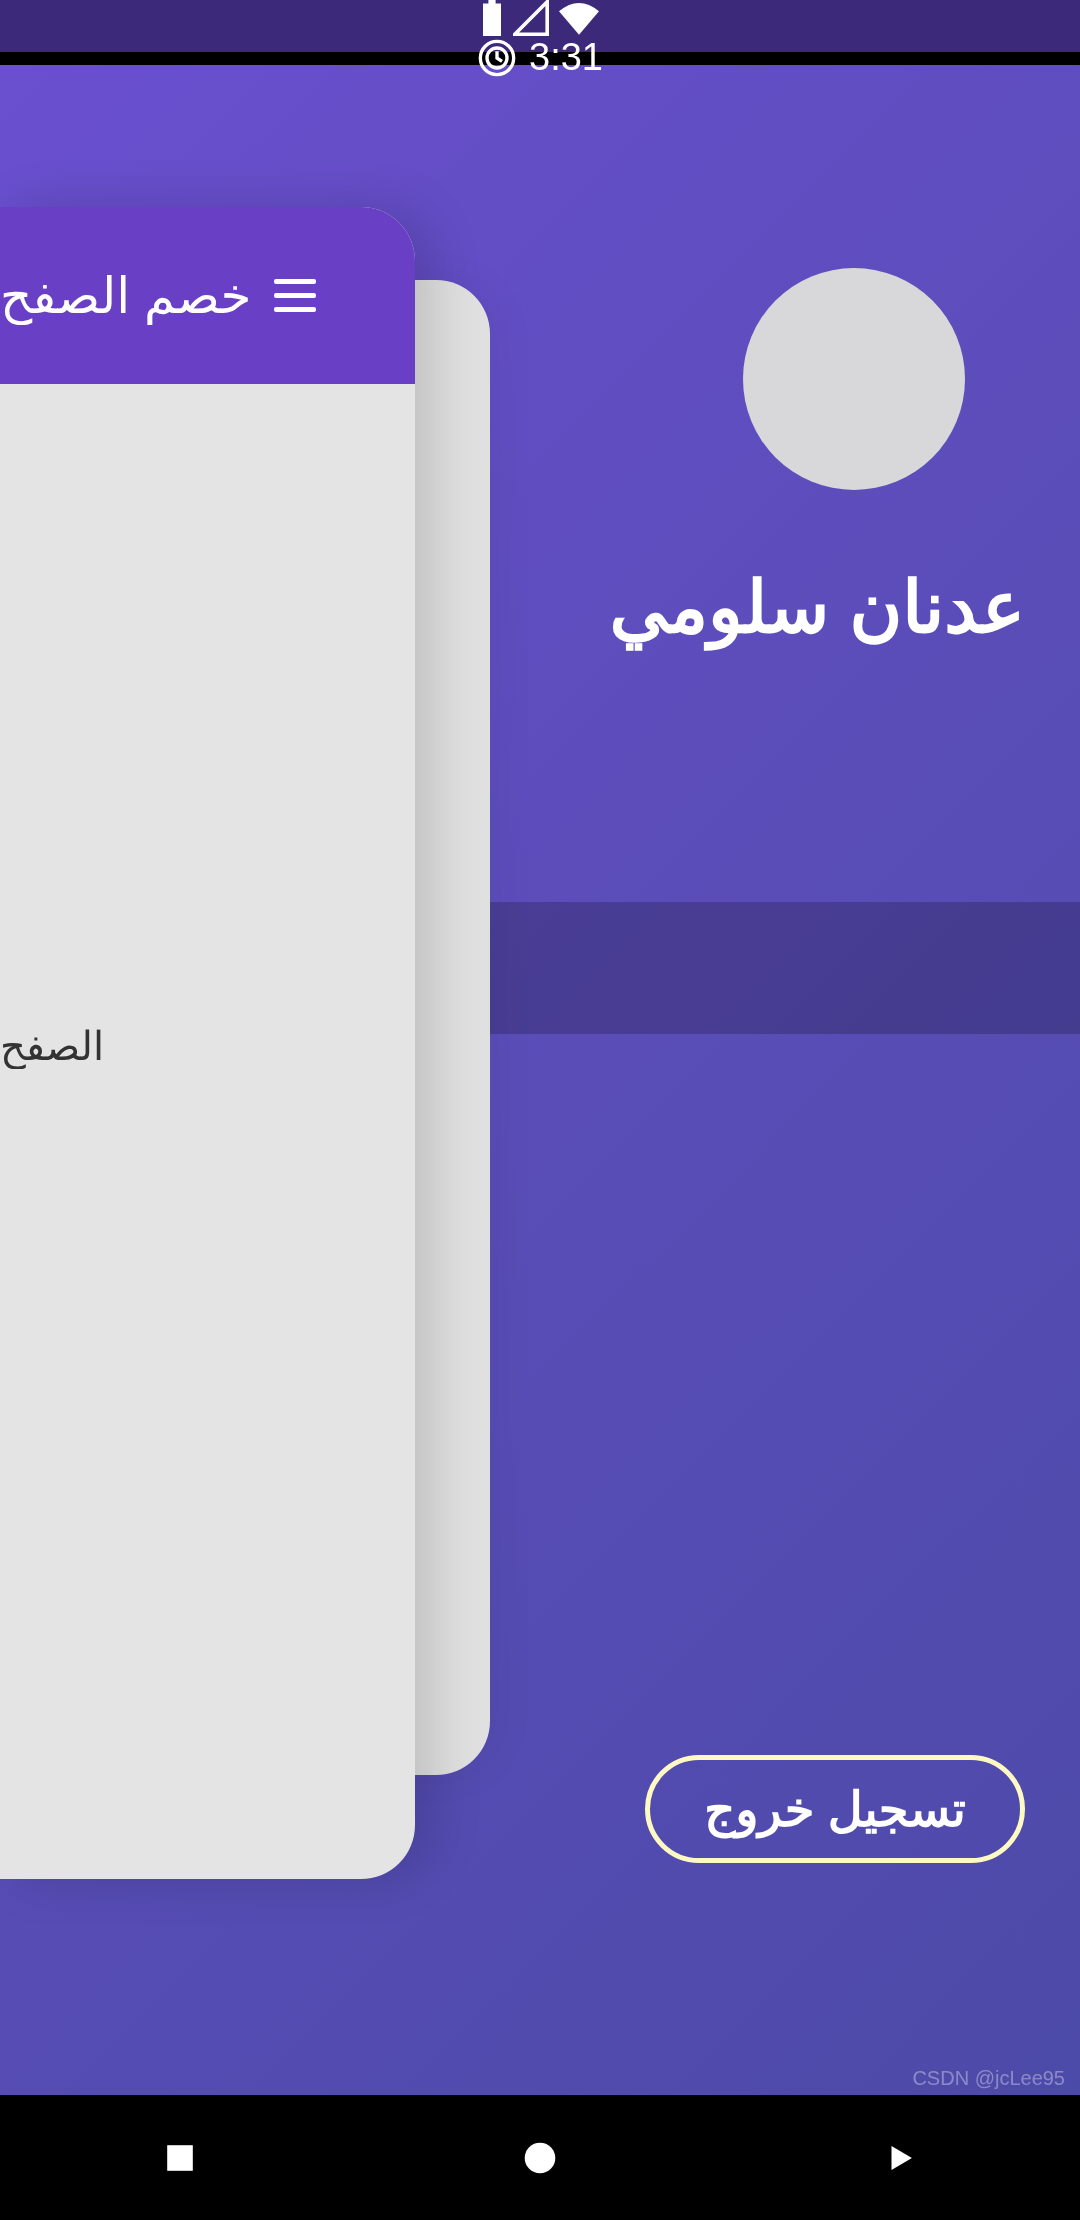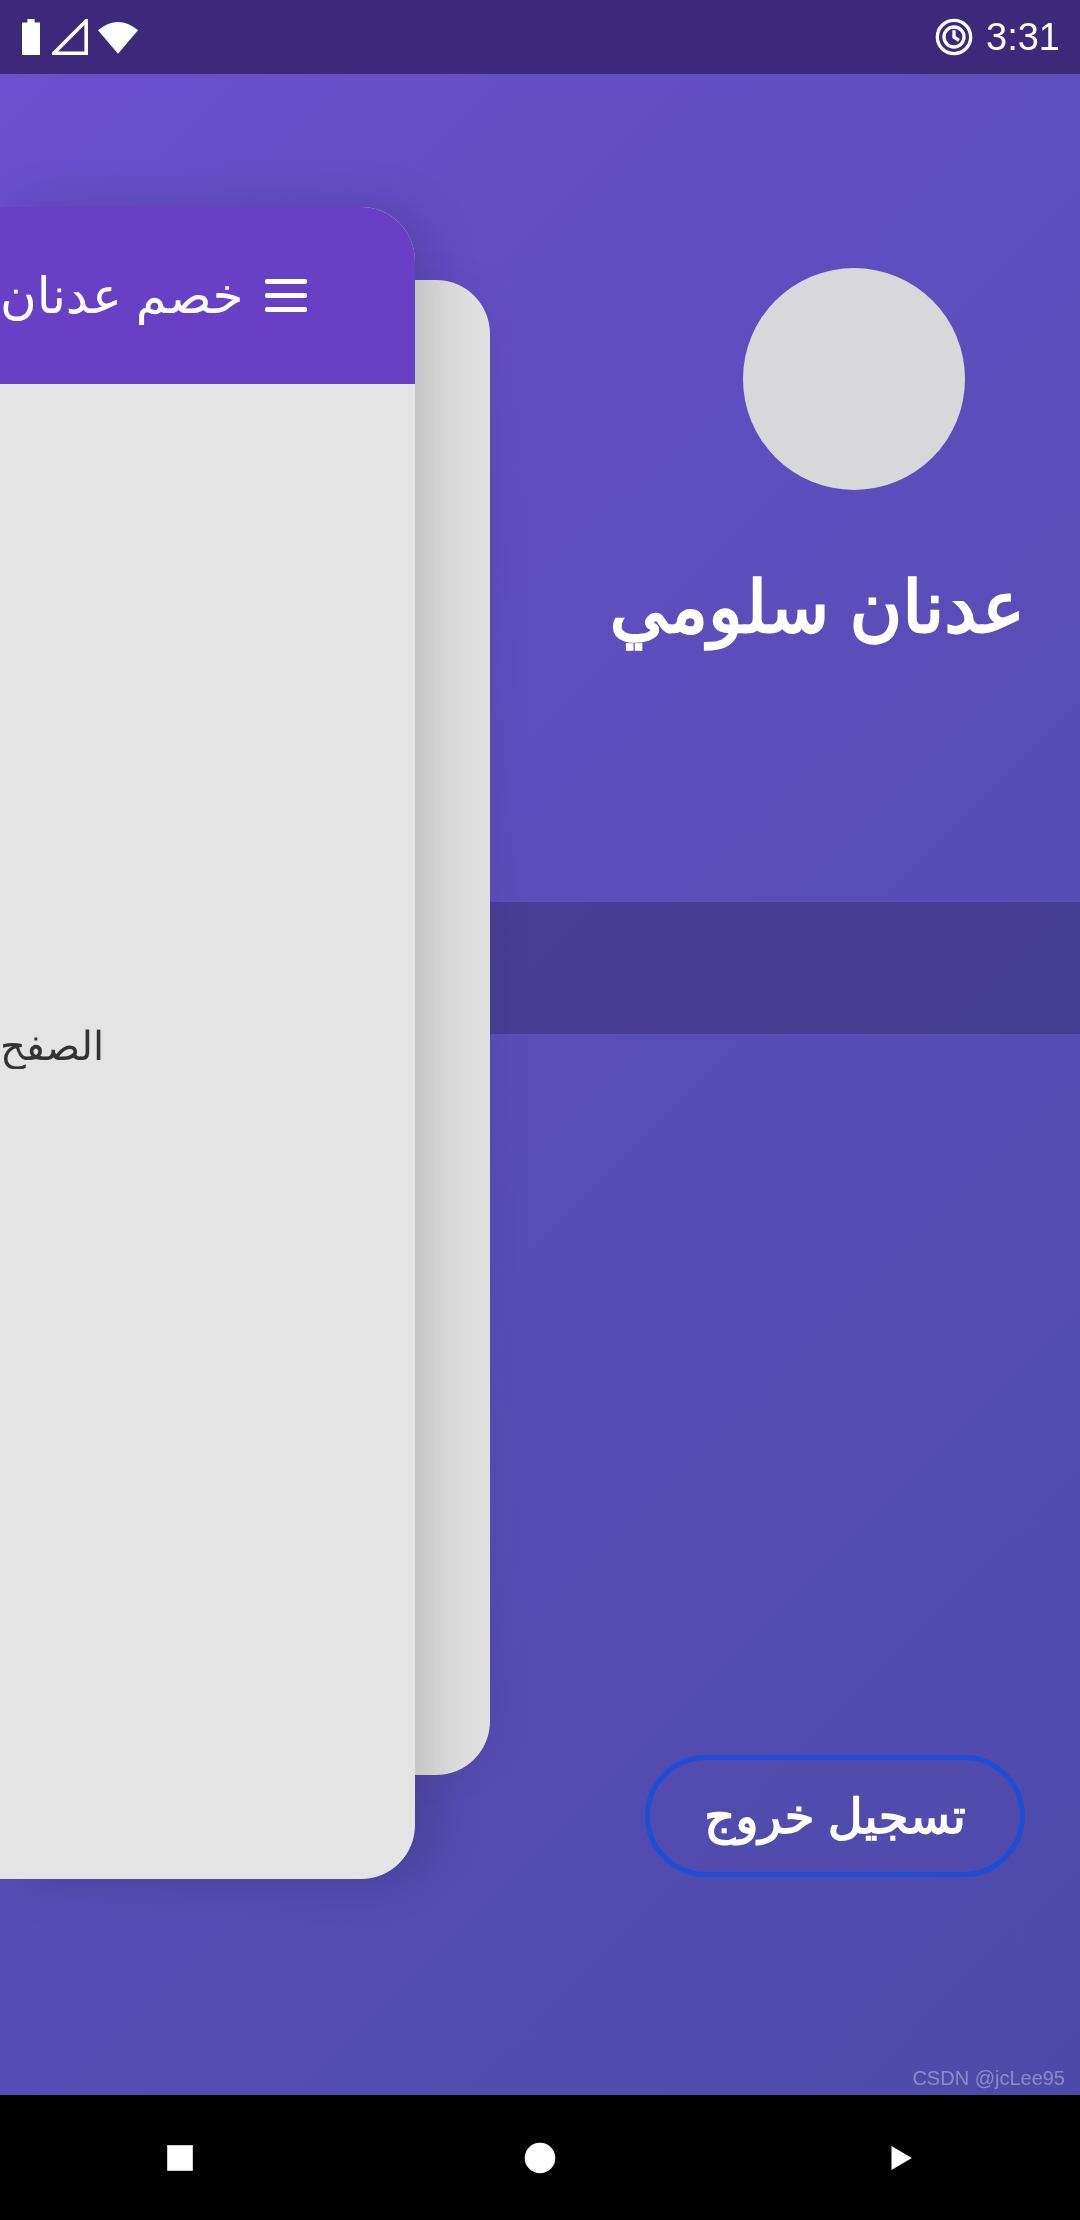--- a/index.html
+++ b/index.html
@@ -2,24 +2,25 @@
 <html><head>
   <meta charset="utf-8">
   <style>
     * { margin: 0; padding: 0; box-sizing: border-box; }
     body {
       width: 1080px; height: 2220px;
       font-family: -apple-system, BlinkMacSystemFont, sans-serif;
       background: #000; position: relative; overflow: hidden;
     }
     .status-bar {
-      position: absolute; top: 0; left: 0; right: 0; height: 74px;
+      position: absolute; top: 0; left: 0; right: 0; height: 52px;
       background: #3c297a; display: flex; align-items: center;
       justify-content: space-between; padding: 0 20px; z-index: 100;
       color: #fff;
+      flex-direction: column;
     }
     .status-left { display: flex; align-items: center; gap: 10px; }
     .status-right { display: flex; align-items: center; gap: 12px; font-size: 38px; font-weight: 500; }
     .drawer-bg {
       position: absolute; top: 65px; left: 0; width: 1080px; height: 2030px;
       background: linear-gradient(135deg, #6a4fcf 0%, #5a4db8 50%, #4c4aa8 100%);
     }
     .avatar {
       position: absolute; top: 268px; right: 115px;
       width: 222px; height: 222px; border-radius: 50%;
@@ -35,22 +36,22 @@
       height: 132px; display: flex; align-items: center;
       justify-content: flex-end; padding-right: 44px;
       direction: rtl; gap: 32px; cursor: pointer;
     }
     .menu-item.active { background: rgba(0,0,0,0.2); }
     .menu-icon { width: 52px; height: 52px; color: #fff; display:flex; align-items:center; justify-content:center; }
     .menu-icon svg { width: 52px; height: 52px; }
     .menu-label { color: #fff; font-size: 42px; font-weight: 600; }
     .logout-btn {
       position: absolute; top: 1755px; right: 55px;
-      width: 380px; height: 122px;
-      border: 5px solid #1d4ed8; border-radius: 65px;
+      width: 380px; height: 108px;
+      border: 5px solid #fef9c3; border-radius: 65px;
       background: transparent; color: #fff;
       font-size: 48px; font-weight: 700;
       display: flex; align-items: center; justify-content: center;
       cursor: pointer; direction: rtl;
     }
     .back-card {
       position: absolute; top: 280px; left: 0;
       width: 490px; height: 1495px;
       background: #e0e0e0; border-radius: 0 54px 54px 0;
       box-shadow: 10px 0 40px rgba(0,0,0,0.05);
@@ -179,21 +180,21 @@
 
 <div class="back-card"></div>
 
 <div class="front-card">
   <div class="front-appbar">
     <div class="burger">
       <span></span>
         <span></span>
         <span></span>
     </div>
-    <div class="appbar-title">خصم عدنان</div>
+    <div class="appbar-title">خصم الصفح</div>
   </div>
   <div class="front-body-text">الصفح</div>
 </div>
 
 <div class="watermark">CSDN @jcLee95</div>
 
 <div class="nav-bar">
   <div class="nav-btn">
     <svg width="32" height="32" viewBox="0 0 20 20">
         <rect x="2" y="2" width="16" height="16" fill="#fff"></rect>

